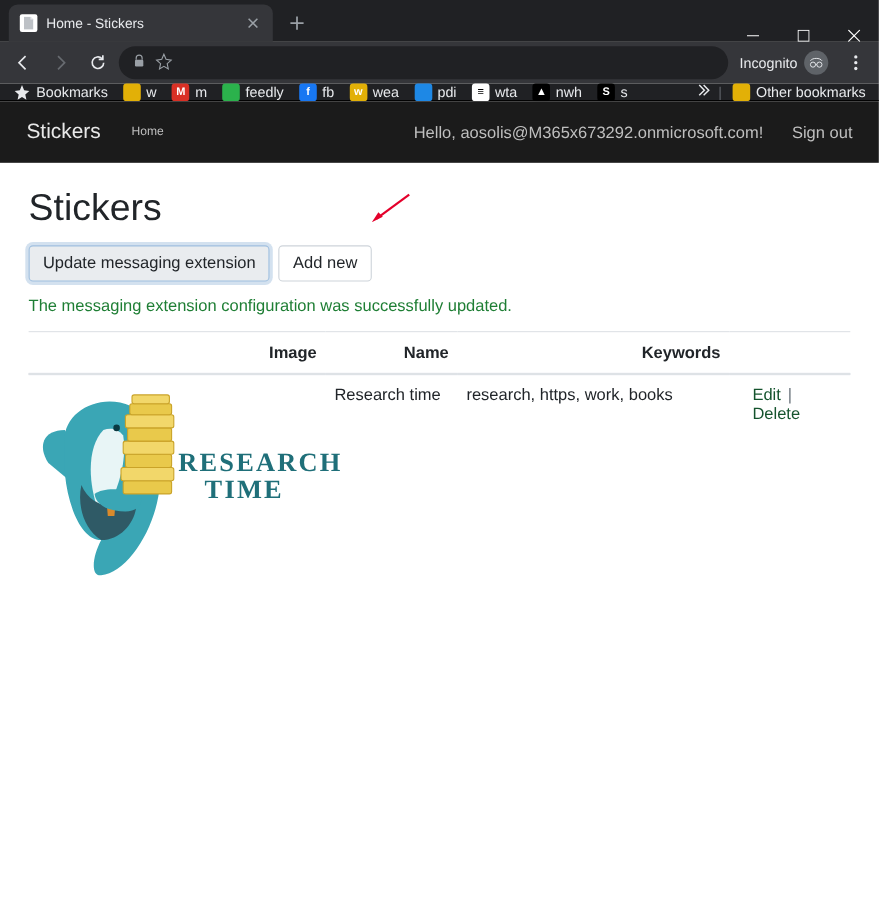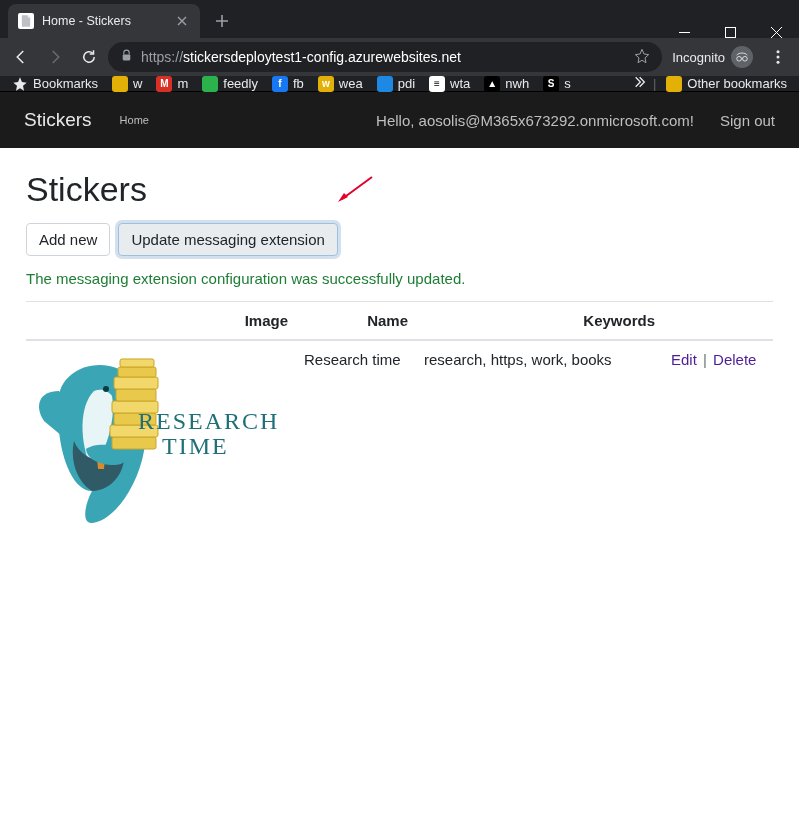--- a/index.html
+++ b/index.html
@@ -3,21 +3,21 @@
 <meta charset="utf-8">
 <style>
   * { box-sizing: border-box; margin: 0; padding: 0; }
   html, body { width: 799px; height: 823px; font-family: "Segoe UI", Arial, sans-serif; background: #fff; overflow: hidden; }
   .win-controls { margin-left: auto; display: flex; }
   .win-btn { width: 46px; display: flex; align-items: center; justify-content: center; color: #fff; }
   .win-btn svg { width: 11px; height: 11px; }
 
   
   .tabstrip { background: #202124; height: 38px; display: flex; align-items: flex-end; padding-left: 8px; position: relative; }
-  .tab { background: #35363a; color: #e8eaed; height: 34px; width: 192px; border-radius: 8px 8px 0 0; display: flex; align-items: center; padding: 0 10px; gap: 8px; font-size: 12.5px; position: relative; }
+  .tab { background: #35363a; color: #e8eaed; height: 34px; width: 240px; border-radius: 8px 8px 0 0; display: flex; align-items: center; padding: 0 10px; gap: 8px; font-size: 12.5px; position: relative; }
   .tab .favicon { width: 16px; height: 16px; background: #fff; border-radius: 2px; display: flex; align-items: center; justify-content: center; }
   .tab .favicon svg { width: 10px; height: 12px; fill: #5f6368; }
   .tab .label { flex: 1; white-space: nowrap; overflow: hidden; text-overflow: ellipsis; }
   .tab .close { width: 16px; height: 16px; display: flex; align-items: center; justify-content: center; }
   .newtab { width: 28px; height: 28px; margin-left: 8px; margin-bottom: 3px; display: flex; align-items: center; justify-content: center; color: #9aa0a6; }
 
   
   .toolbar { background: #35363a; height: 38px; display: flex; align-items: center; padding: 0 6px; gap: 4px; }
   .tbtn { width: 30px; height: 30px; display: flex; align-items: center; justify-content: center; color: #9aa0a6; border-radius: 50%; }
   .tbtn svg { width: 18px; height: 18px; }
@@ -50,27 +50,27 @@
   h1.page-title { font-size: 34px; font-weight: 500; color: #212529; margin-bottom: 14px; }
   .btn-row { display: flex; gap: 8px; margin-bottom: 14px; }
   .btn { font-size: 15px; padding: 7px 12px; border: 1px solid #ced4da; background: #fff; border-radius: 4px; color: #212529; cursor: pointer; }
   .btn.focused { background: #e9ecef; border-color: #9fbfdf; box-shadow: 0 0 0 3px rgba(130,170,210,0.35); }
   .status { color: #1e7e34; font-size: 15px; margin-bottom: 14px; }
 
   table.stk { width: 100%; border-collapse: collapse; font-size: 15px; color: #212529; }
   table.stk th { text-align: right; padding: 10px 8px; border-top: 1px solid #dee2e6; border-bottom: 2px solid #dee2e6; font-weight: 700; }
   table.stk td { padding: 10px 8px; vertical-align: top; }
   .img-cell { width: 270px; }
-  .actions a { color: #4c1d95; text-decoration: none; }
+  .actions a { color: #14532d; text-decoration: none; margin-left: 13px; }
   .sep { color: #6c757d; padding: 0 2px; }
 
   
   .sticker { position: relative; width: 245px; height: 180px; }
   .sticker svg { position: absolute; inset: 0; width: 100%; height: 100%; }
-  .research-text { position: absolute; left: 104px; top: 58px; font-family: "Comic Sans MS", cursive; font-size: 24px; color: #1f6f79; line-height: 1.05; letter-spacing: 2px; font-weight: 400; }
+  .research-text { position: absolute; left: 128px; top: 58px; font-family: "Comic Sans MS", cursive; font-size: 24px; color: #1f6f79; line-height: 1.05; letter-spacing: 2px; font-weight: 700; }
 
   
   .arrow { position: absolute; left: 336px; top: 83px; pointer-events: none; }
   .arrow svg { width: 38px; height: 30px; }
 </style>
 </head>
 <body>
 
 <div class="tabstrip">
   <div class="tab">
@@ -127,23 +127,20 @@
         <path d="M19 12a7 7 0 1 1-2.1-5" fill="none" stroke="#e8eaed" stroke-width="2"></path>
         <path d="M18 3v5h-5" fill="none" stroke="#e8eaed" stroke-width="2"></path>
       </svg>
   </div>
   <div class="omnibox">
     <span class="lock">
       <svg width="13" height="13" viewBox="0 0 24 24">
           <path d="M7 10V7a5 5 0 0110 0v3" fill="none" stroke="#9aa0a6" stroke-width="2"></path>
           <rect x="5" y="10" width="14" height="11" rx="2" fill="#9aa0a6"></rect>
         </svg>
-    </span>
-    <span class="url">
-      <span class="path">https://</span><span class="host">stickersdeploytest1-config.azurewebsites.net</span>
     </span>
     <span>
       <svg width="16" height="16" viewBox="0 0 24 24">
           <path d="M12 2l2.9 6.9L22 10l-5.5 4.8L18 22l-6-3.6L6 22l1.5-7.2L2 10l7.1-1.1z" fill="none" stroke="#9aa0a6" stroke-width="1.5"></path>
         </svg>
     </span>
   </div>
   <div class="incognito-badge">
     <span>Incognito</span>
     <span class="incog-icon">
@@ -234,22 +231,22 @@
     <div class="nav-right">
       <span>Hello, aosolis@M365x673292.onmicrosoft.com!</span>
       <span>Sign out</span>
     </div>
   </div>
 
   <div class="content">
     <h1 class="page-title">Stickers</h1>
 
     <div class="btn-row">
+      <button class="btn focused">Update messaging extension</button>
       <button class="btn">Add new</button>
-      <button class="btn focused">Update messaging extension</button>
     </div>
 
     <div class="status">The messaging extension configuration was successfully updated.</div>
 
     <table class="stk">
       <thead>
         <tr>
           <th class="img-cell">Image</th>
           <th style="width:120px">Name</th>
           <th>Keywords</th>

